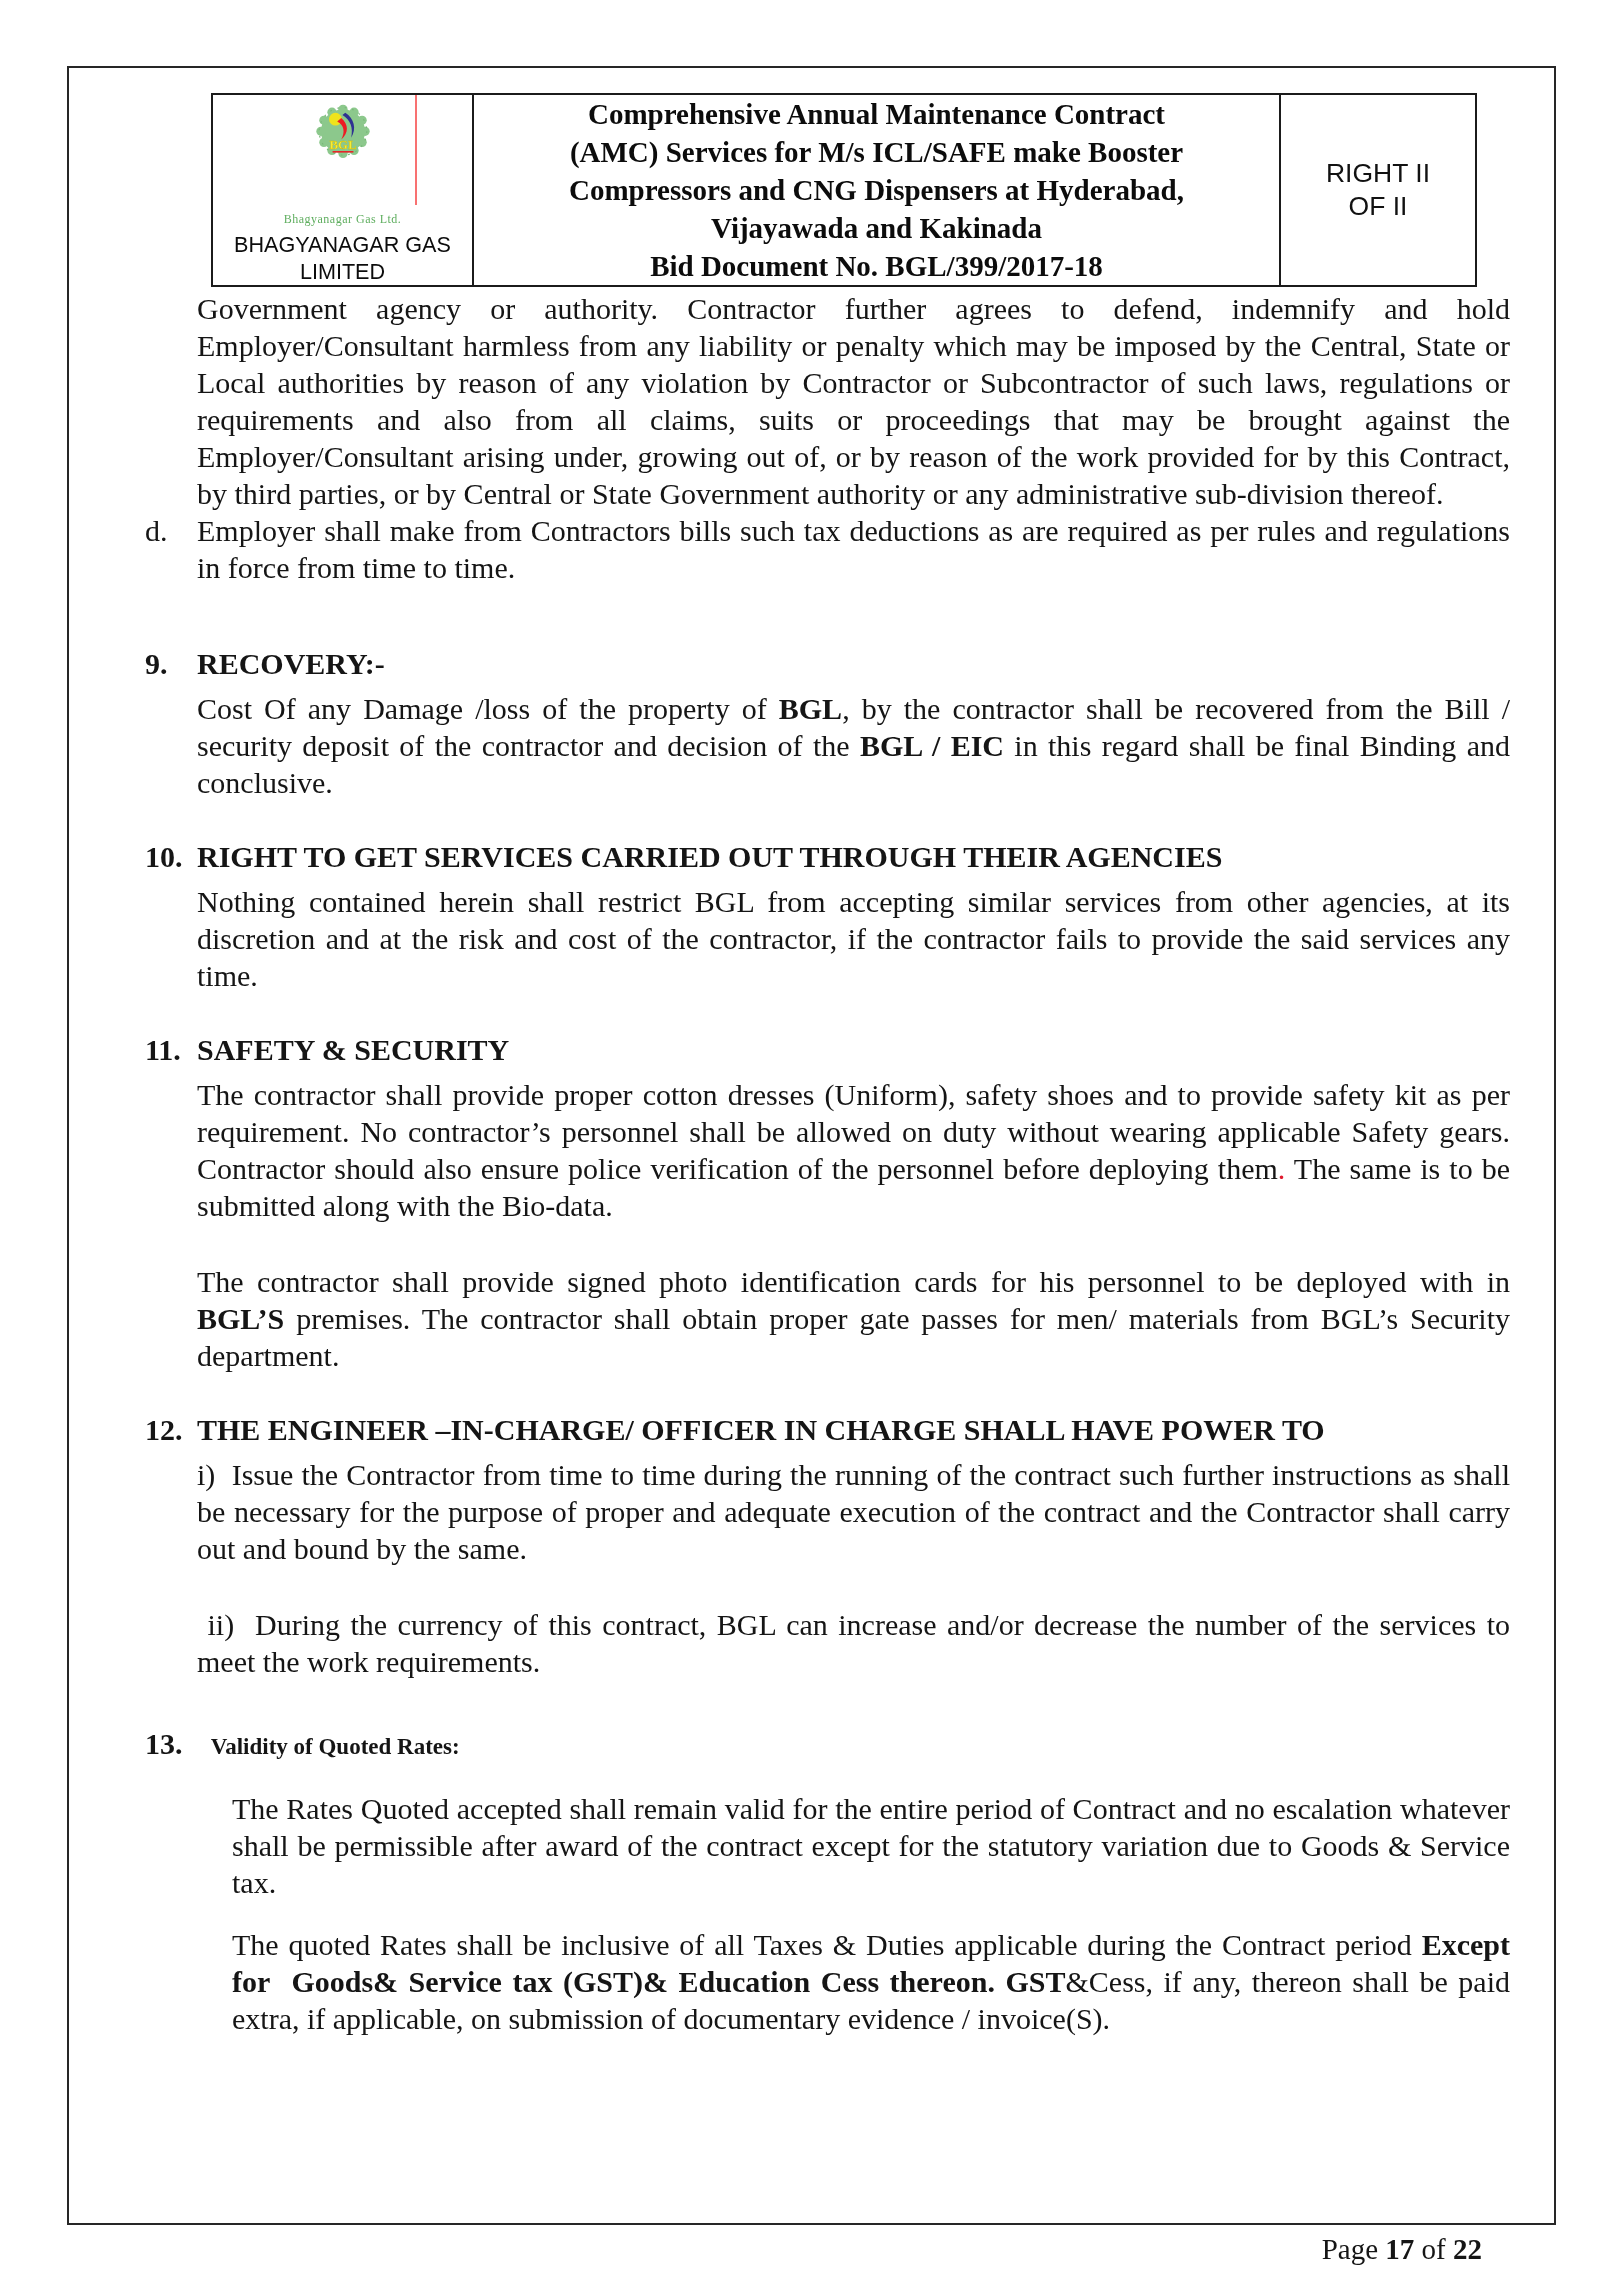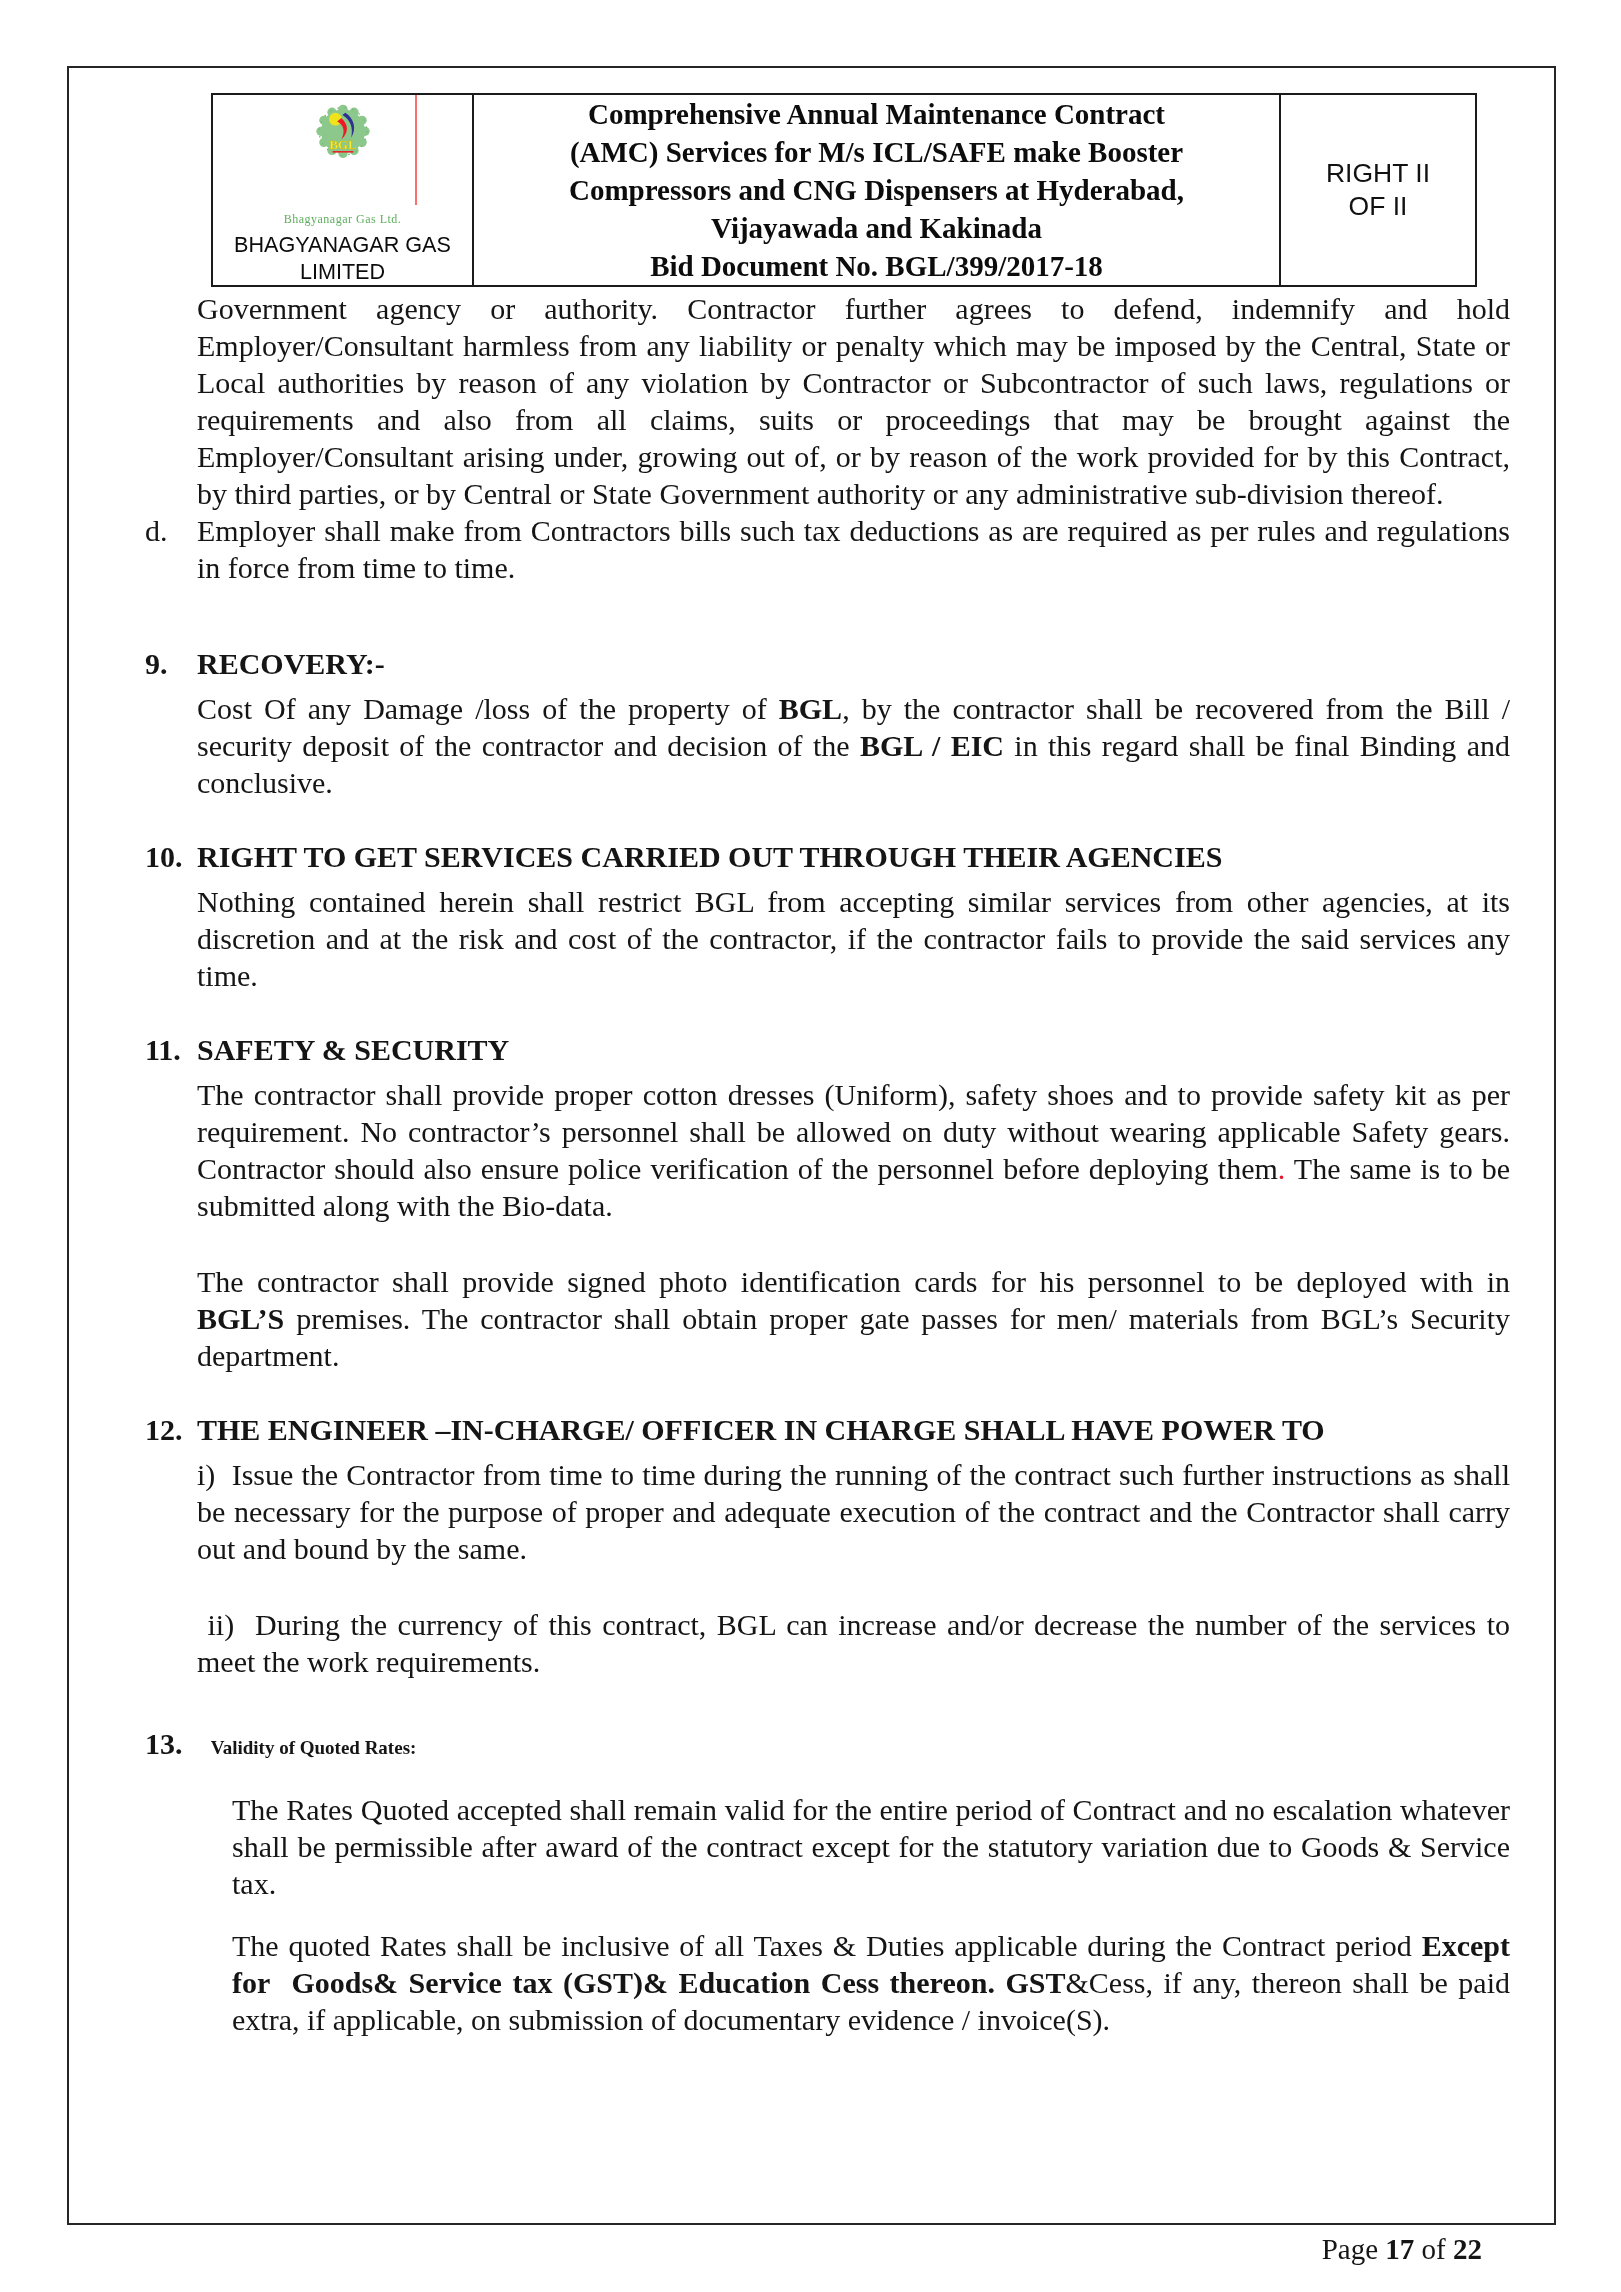--- a/index.html
+++ b/index.html
@@ -93,21 +93,21 @@
   .sec-head .hang-num { font-weight: bold; }
   .d-item { margin-top: 0; }
   .sec-9  { margin-top: 59px; }
   .sec-10 { margin-top: 37px; }
   .sec-11 { margin-top: 37px; }
   .sec-12 { margin-top: 37px; }
   .sec-13 { margin-top: 45px; }
   .sec-body { margin-top: 8px; }
   .para-gap { margin-top: 39px; }
   .red-dot { color: #e01b2e; }
-  .sec13-title { font-size: 19px; margin-left: 13.7px; }
+  .sec13-title { font-size: 23px; margin-left: 13.7px; }
   .sec13-body {
     margin-left: 35px;
     text-align: justify;
   }
   .sec13-body.first { margin-top: 25px; }
   .sec13-body.second { margin-top: 24.5px; }
   b { font-weight: bold; }
   
   .footer {
     position: absolute;

